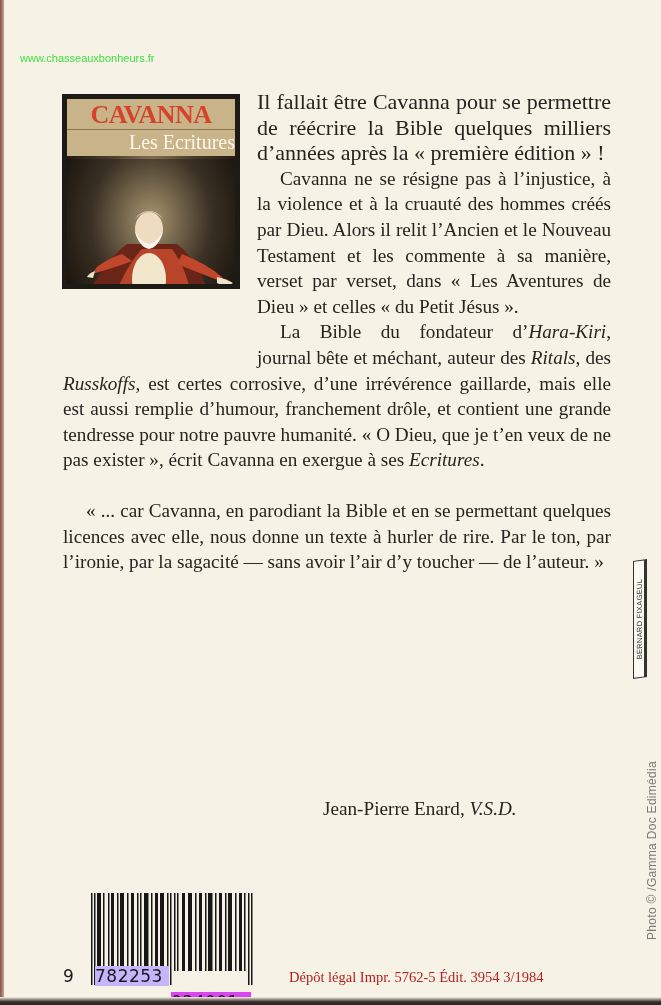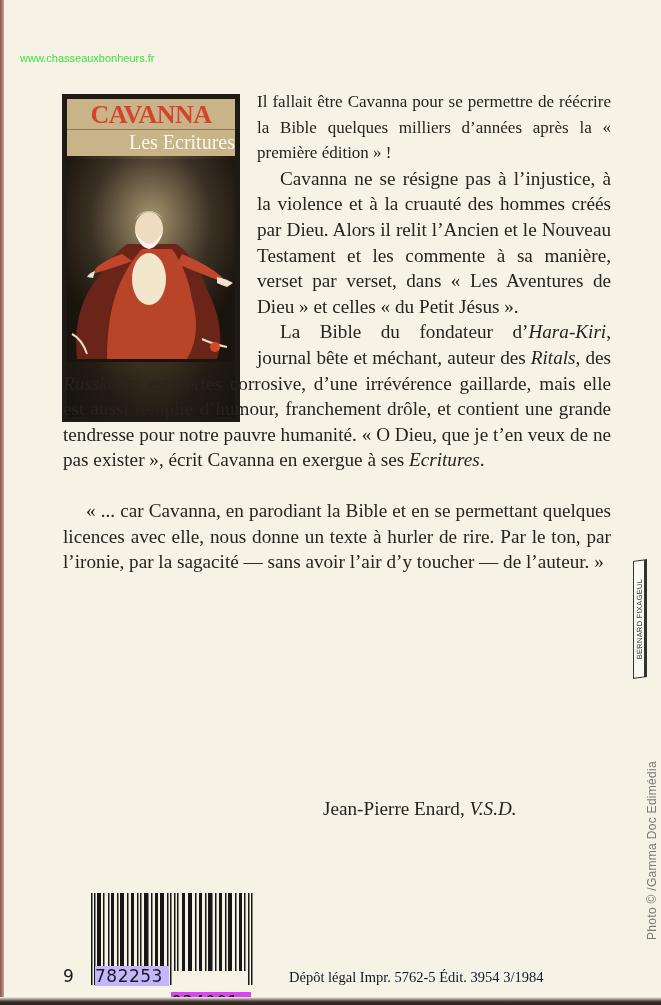--- a/index.html
+++ b/index.html
@@ -16,21 +16,21 @@
     .bottom-edge {
       position: absolute; left: 0; bottom: 0; width: 661px; height: 8px;
       background: linear-gradient(to bottom, #f6f3e6, #3a2e2a 60%, #2a201c);
     }
     .watermark {
       position: absolute; left: 20px; top: 52px;
       font-family: "Liberation Sans", "DejaVu Sans", sans-serif;
       font-size: 11px; color: #3fe03f; letter-spacing: 0;
     }
     .cover {
-      position: absolute; left: 62px; top: 94px; width: 178px; height: 328px;
+      position: absolute; left: 62px; top: 94px; width: 178px; height: 195px;
       background: #1e1a16; box-sizing: border-box; padding: 5px;
     }
     .cover-inner {
       position: relative; width: 100%; height: 100%; overflow: hidden;
       background: radial-gradient(ellipse at 50% 40%, #8c7a5a 0%, #4a3e2c 35%, #241c14 70%, #16120e 100%);
     }
     .cover-title-band {
       position: absolute; left: 5px; right: 5px; top: 5px; height: 57px;
       background: #c9b48a;
     }
@@ -64,21 +64,21 @@
       position: absolute; left: 95px; top: 966px; width: 74px;
       font-family: "DejaVu Sans", sans-serif; font-size: 17px; color: #1a1a1a;
       background: #c4b5fd; letter-spacing: 0.5px;
     }
     .bc-digits-r {
       position: absolute; left: 171px; top: 966px; width: 80px;
       font-family: "DejaVu Sans", sans-serif; font-size: 17px; color: #1a1a1a;
       background: #d946ef; letter-spacing: 0.5px; margin-top: 26px;
     }
     .legal {
-      position: absolute; left: 289px; top: 969px; font-size: 14.5px; color: #0f172a;
+      position: absolute; left: 289px; top: 969px; font-size: 14.5px; color: #b91c1c;
     }
     .publisher-badge {
       position: absolute; left: 633px; top: 560px; width: 14px; height: 118px;
       border: 1.2px solid #333; border-right-width: 3px; transform: skewY(-8deg);
       background: #fbf9f0; box-sizing: border-box;
     }
     .publisher-badge span {
       position: absolute; left: 50%; top: 50%;
       transform: translate(-50%, -50%) rotate(-90deg);
       font-family: "Liberation Sans", sans-serif; font-size: 7.5px;
@@ -125,21 +125,21 @@
   </div>
   <div class="cover-title-band">
     <div class="cover-author">CAVANNA</div>
     <div class="cover-rule"></div>
     <div class="cover-subtitle">Les Ecritures</div>
   </div>
 </div>
 
 <div class="para-wrap">
   <div class="float-spacer"></div>
-  <p style="font-size:17px;line-height:25.6px;text-align:justify;padding-left:38px;">Il fallait être Cavanna pour se permettre de réécrire la Bible quelques milliers d’années après la « première édition » !</p>
+  <p style="font-size:22px;line-height:25.6px;text-align:justify;padding-left:38px;">Il fallait être Cavanna pour se permettre de réécrire la Bible quelques milliers d’années après la « première édition » !</p>
   <p class="ind" style="font-size:19.2px;line-height:25.6px;text-align:justify;margin-left:20px;">Cavanna ne se résigne pas à l’injustice, à la violence et à la cruauté des hommes créés par Dieu. Alors il relit l’Ancien et le Nouveau Testament et les commente à sa manière, verset par verset, dans « Les Aventures de Dieu » et celles « du Petit Jésus ».</p>
   <p class="ind" style="font-size:19.2px;line-height:25.6px;text-align:justify;"><span>La Bible du fondateur d’</span><i>Hara-Kiri</i><span>, journal bête et méchant, auteur des </span><i>Ritals</i><span>, des </span><i>Russkoffs</i><span>, est certes corrosive, d’une irrévérence gaillarde, mais elle est aussi remplie d’humour, franchement drôle, et contient une grande tendresse pour notre pauvre humanité. « O Dieu, que je t’en veux de ne pas exister », écrit Cavanna en exergue à ses </span><i>Ecritures</i><span>.</span></p>
   <p class="ind" style="font-size:19.2px;line-height:25.6px;text-align:justify;margin-top:25px;">« ... car Cavanna, en parodiant la Bible et en se permettant quelques licences avec elle, nous donne un texte à hurler de rire. Par le ton, par l’ironie, par la sagacité — sans avoir l’air d’y toucher — de l’auteur. »</p>
 </div>
 
 <div class="attribution">
   <span>Jean-Pierre Enard,</span>
   <i>V.S.D.</i>
 </div>
 

